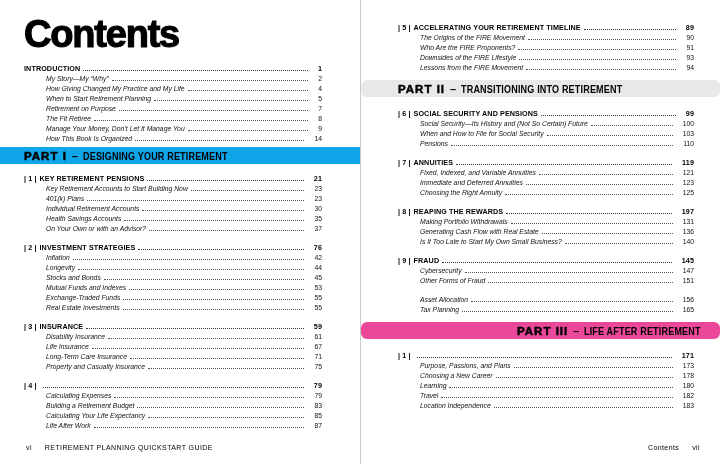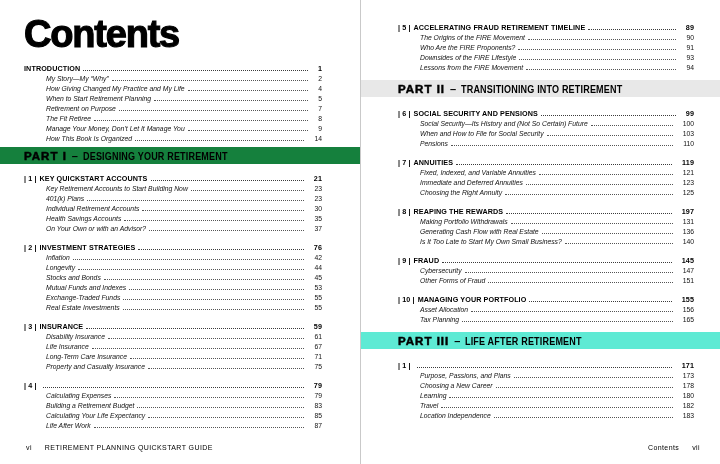--- a/index.html
+++ b/index.html
@@ -34,21 +34,21 @@
   .row.sub .leader { border-bottom-color: #555; }
   .pg { flex: 0 0 auto; padding-left: 8px; }
 
   .toc-block { margin-top: 9px; }
 
   .part-bar {
     display: flex; align-items: center; height: 17px;
     background: #e8e8e8; margin-top: 4px; white-space: nowrap; overflow: hidden;
   }
   .page-left  .part-bar { margin-left: -24px; margin-right: -38px; padding-left: 24px; }
-  .page-right .part-bar { margin-left: -37px; margin-right: -26px; padding-left: 37px; }
+  .page-right .part-bar { margin-left: -37px; margin-right: -26px; padding-left: 37px; border-radius: 6px; }
   .part-name {
     font-size: 11.5px; font-weight: 900; letter-spacing: 1px;
     -webkit-text-stroke: 0.5px #000;
   }
   .part-dash { font-size: 11px; font-weight: bold; margin: 0 5px; }
   .part-title {
     display: inline-block; font-size: 10.5px; font-weight: bold;
     transform: scaleX(0.86); transform-origin: left center; letter-spacing: 0.2px;
   }
 
@@ -113,29 +113,29 @@
             <span class="sub-label">Manage Your Money, Don’t Let It Manage You</span>
             <span class="leader"></span>
             <span class="pg">9</span>
           </div>
           <div class="row sub">
             <span class="sub-label">How This Book Is Organized</span>
             <span class="leader"></span>
             <span class="pg">14</span>
           </div>
         </div>
-        <div class="part-bar" style="background: #15803d;">
+        <div class="part-bar" style="background: #0ea5e9;">
           <span class="part-name">PART I</span>
           <span class="part-dash">–</span>
           <span class="part-title">DESIGNING YOUR RETIREMENT</span>
         </div>
         <div class="toc-block">
           <div class="row chapter">
             <span class="ch-num">| 1 |</span>
-            <span class="ch-label">KEY QUICKSTART ACCOUNTS</span>
+            <span class="ch-label">KEY RETIREMENT PENSIONS</span>
             <span class="leader"></span>
             <span class="pg">21</span>
           </div>
           <div class="row sub">
             <span class="sub-label">Key Retirement Accounts to Start Building Now</span>
             <span class="leader"></span>
             <span class="pg">23</span>
           </div>
           <div class="row sub">
             <span class="sub-label">401(k) Plans</span>
@@ -255,21 +255,21 @@
     <div class="footer footer-left">
       <span class="folio">vi</span><span class="running-title">RETIREMENT PLANNING QUICKSTART GUIDE</span>
     </div>
   </div>
 
   <div class="page page-right">
     <div class="toc">
         <div class="toc-block">
           <div class="row chapter">
             <span class="ch-num">| 5 |</span>
-            <span class="ch-label">ACCELERATING FRAUD RETIREMENT TIMELINE</span>
+            <span class="ch-label">ACCELERATING YOUR RETIREMENT TIMELINE</span>
             <span class="leader"></span>
             <span class="pg">89</span>
           </div>
           <div class="row sub">
             <span class="sub-label">The Origins of the FIRE Movement</span>
             <span class="leader"></span>
             <span class="pg">90</span>
           </div>
           <div class="row sub">
             <span class="sub-label">Who Are the FIRE Proponents?</span>
@@ -373,38 +373,32 @@
             <span class="leader"></span>
             <span class="pg">147</span>
           </div>
           <div class="row sub">
             <span class="sub-label">Other Forms of Fraud</span>
             <span class="leader"></span>
             <span class="pg">151</span>
           </div>
         </div>
         <div class="toc-block">
-          <div class="row chapter">
-            <span class="ch-num">| 10 |</span>
-            <span class="ch-label">MANAGING YOUR PORTFOLIO</span>
-            <span class="leader"></span>
-            <span class="pg">155</span>
-          </div>
           <div class="row sub">
             <span class="sub-label">Asset Allocation</span>
             <span class="leader"></span>
             <span class="pg">156</span>
           </div>
           <div class="row sub">
             <span class="sub-label">Tax Planning</span>
             <span class="leader"></span>
             <span class="pg">165</span>
           </div>
         </div>
-        <div class="part-bar" style="background: #5eead4;">
+        <div class="part-bar" style="background: #ec4899; justify-content: flex-end;">
           <span class="part-name">PART III</span>
           <span class="part-dash">–</span>
           <span class="part-title">LIFE AFTER RETIREMENT</span>
         </div>
         <div class="toc-block">
           <div class="row chapter">
             <span class="ch-num">| 1 |</span>
             <span class="leader"></span>
             <span class="pg">171</span>
           </div>

